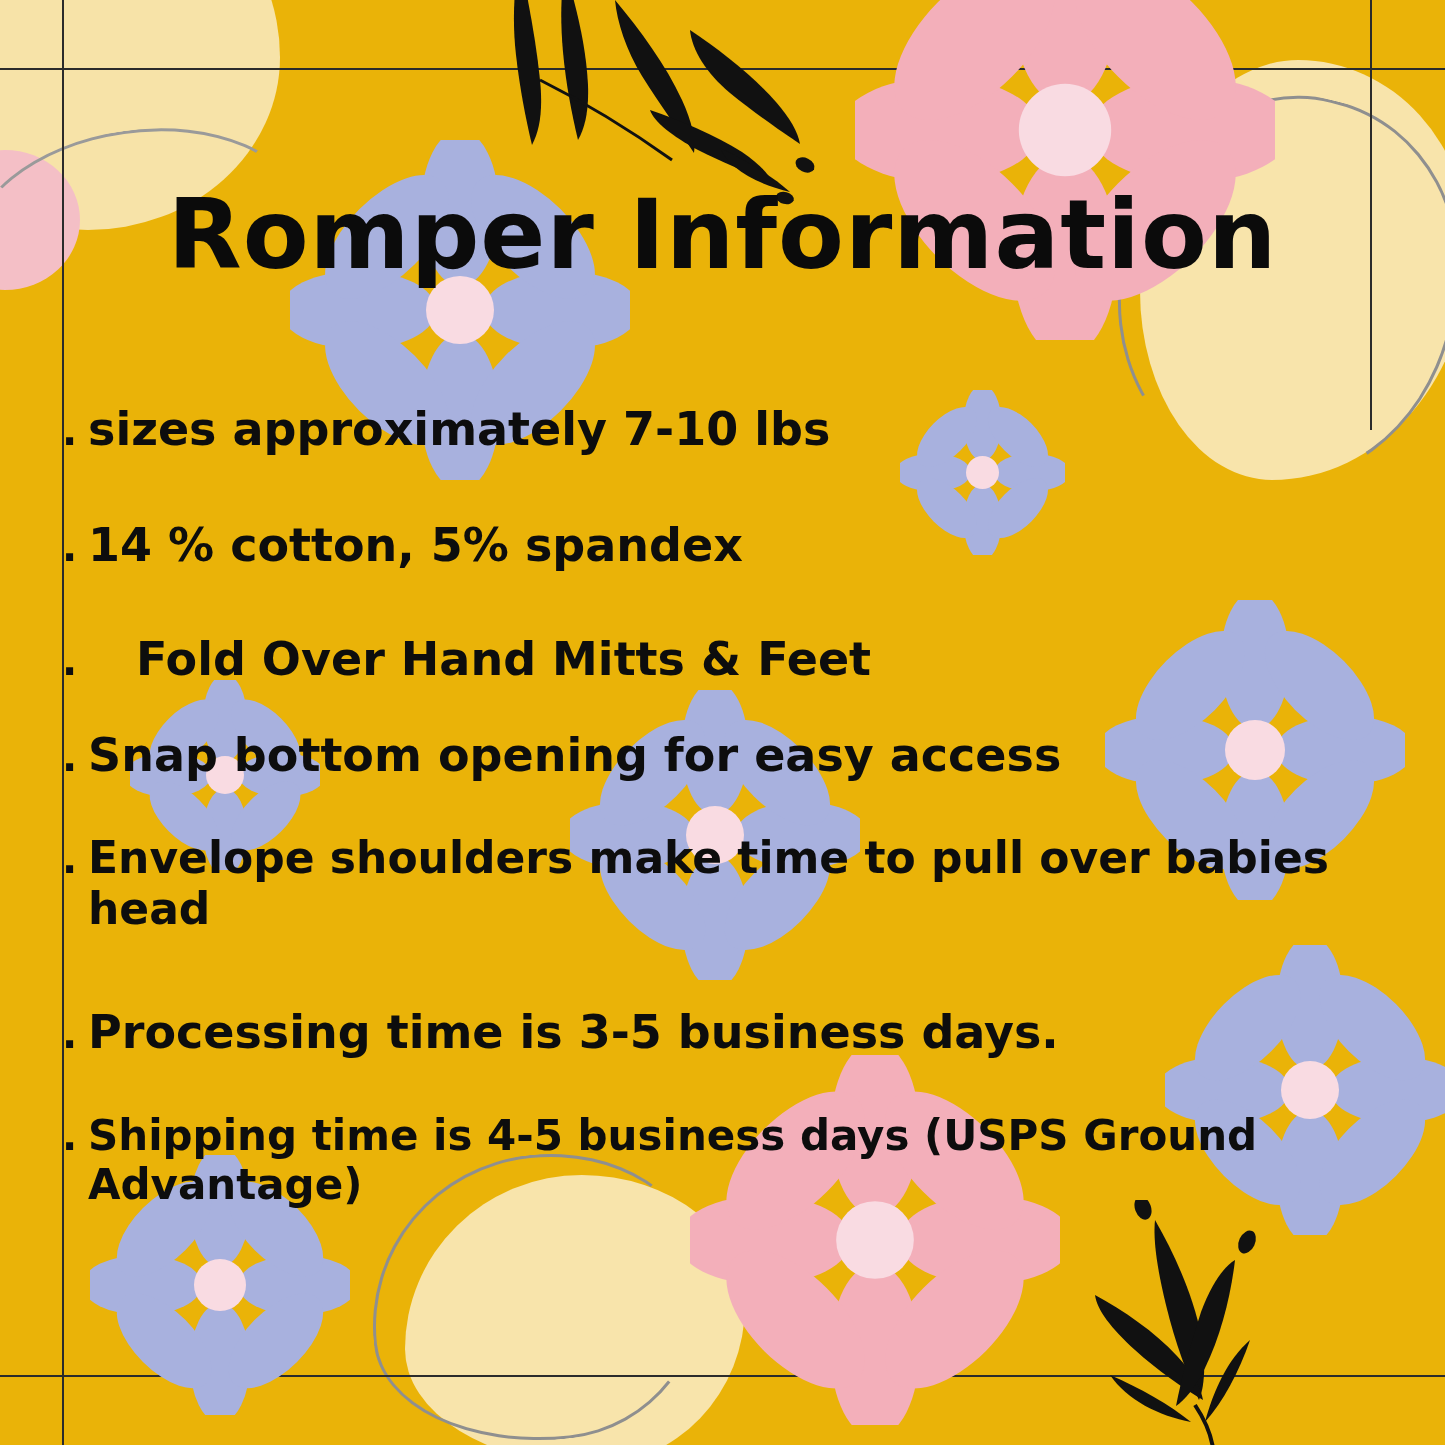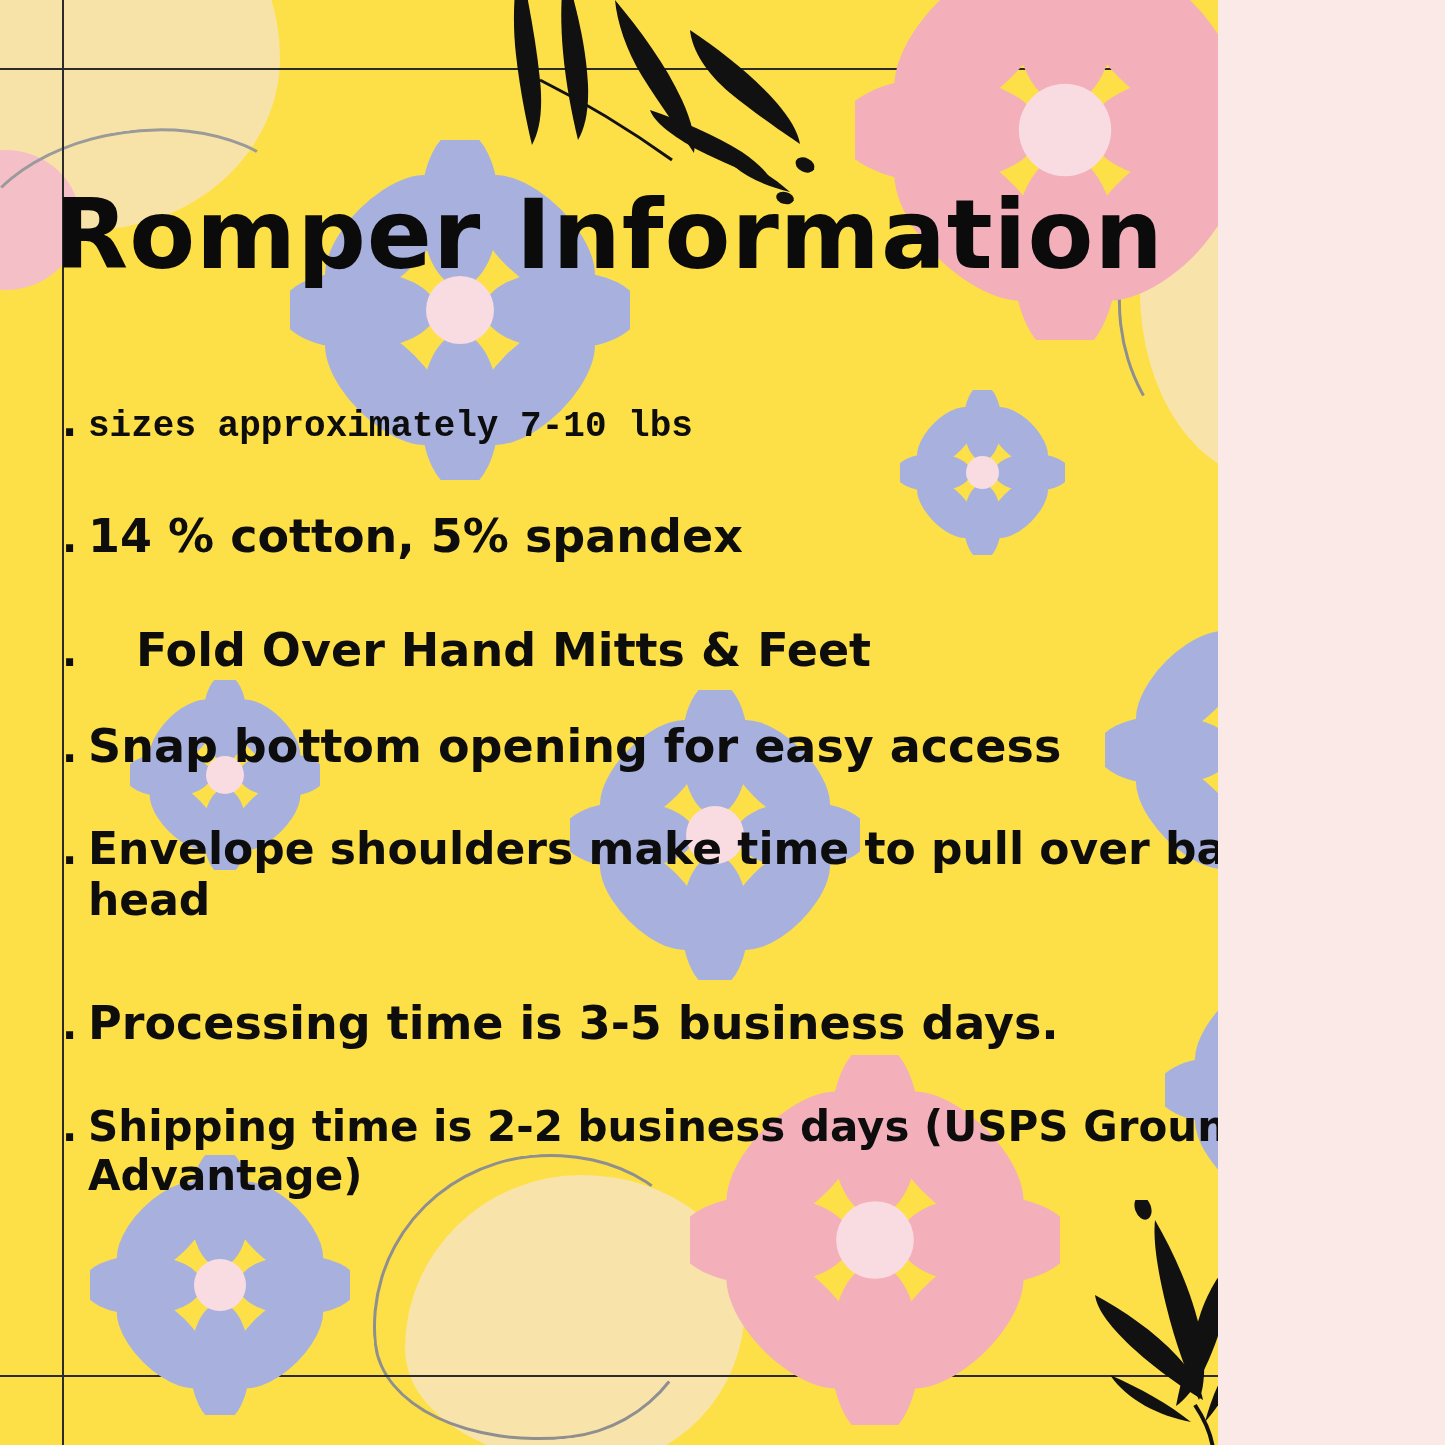--- a/index.html
+++ b/index.html
@@ -8,25 +8,24 @@
   }
   body {
     width: 1445px;
     height: 1445px;
     background: #fae9e6;
     font-family: "DejaVu Sans", sans-serif;
     overflow: hidden;
   }
   #canvas {
     position: relative;
-    width: 1210px;
+    width: 1445px;
     height: 1445px;
-    background: #fde047;
+    background: #eab308;
     overflow: hidden;
-    padding-left: 8px;
   }
   .layer {
     position: absolute;
     inset: 0;
     pointer-events: none;
   }
   
   .blob-yellow-tl {
     position: absolute;
     left: -120px;
@@ -147,21 +146,21 @@
   .bullet .dot {
     width: 26px;
     flex: 0 0 26px;
     font-size: 40px;
     line-height: 1;
   }
   .bullet .txt {
     flex: 1 1 auto;
   }
   .b0 { margin-top: 2px; }
-  .b0 .txt { font-size: 36px; font-family: Liberation Mono, monospace; }
+  .b0 .txt { font-size: 46px; }
   .b1 { margin-top: 62px; }
   .b1 .txt { font-size: 46px; }
   .b2 { margin-top: 60px; }
   .b2 .txt { font-size: 46px; margin-left: 48px; }
   .b3 { margin-top: 42px; }
   .b3 .txt { font-size: 46px; }
   .b4 { margin-top: 50px; }
   .b4 .txt { font-size: 44px; }
   .b5 { margin-top: 50px; }
   .b5 .txt { font-size: 46px; margin-top: 21px; }
@@ -375,19 +374,19 @@
         <span class="txt">Envelope shoulders make time to pull over babies head</span>
       </div>
 
       <div class="bullet b5">
         <span class="dot">.</span>
         <span class="txt">Processing time is 3-5 business days.</span>
       </div>
 
       <div class="bullet b6">
         <span class="dot">.</span>
-        <span class="txt">Shipping time is 2-2 business days (USPS Ground Advantage)</span>
+        <span class="txt">Shipping time is 4-5 business days (USPS Ground Advantage)</span>
       </div>
 
     </div>
   </div>
 
 </div>
 
 </body></html>

